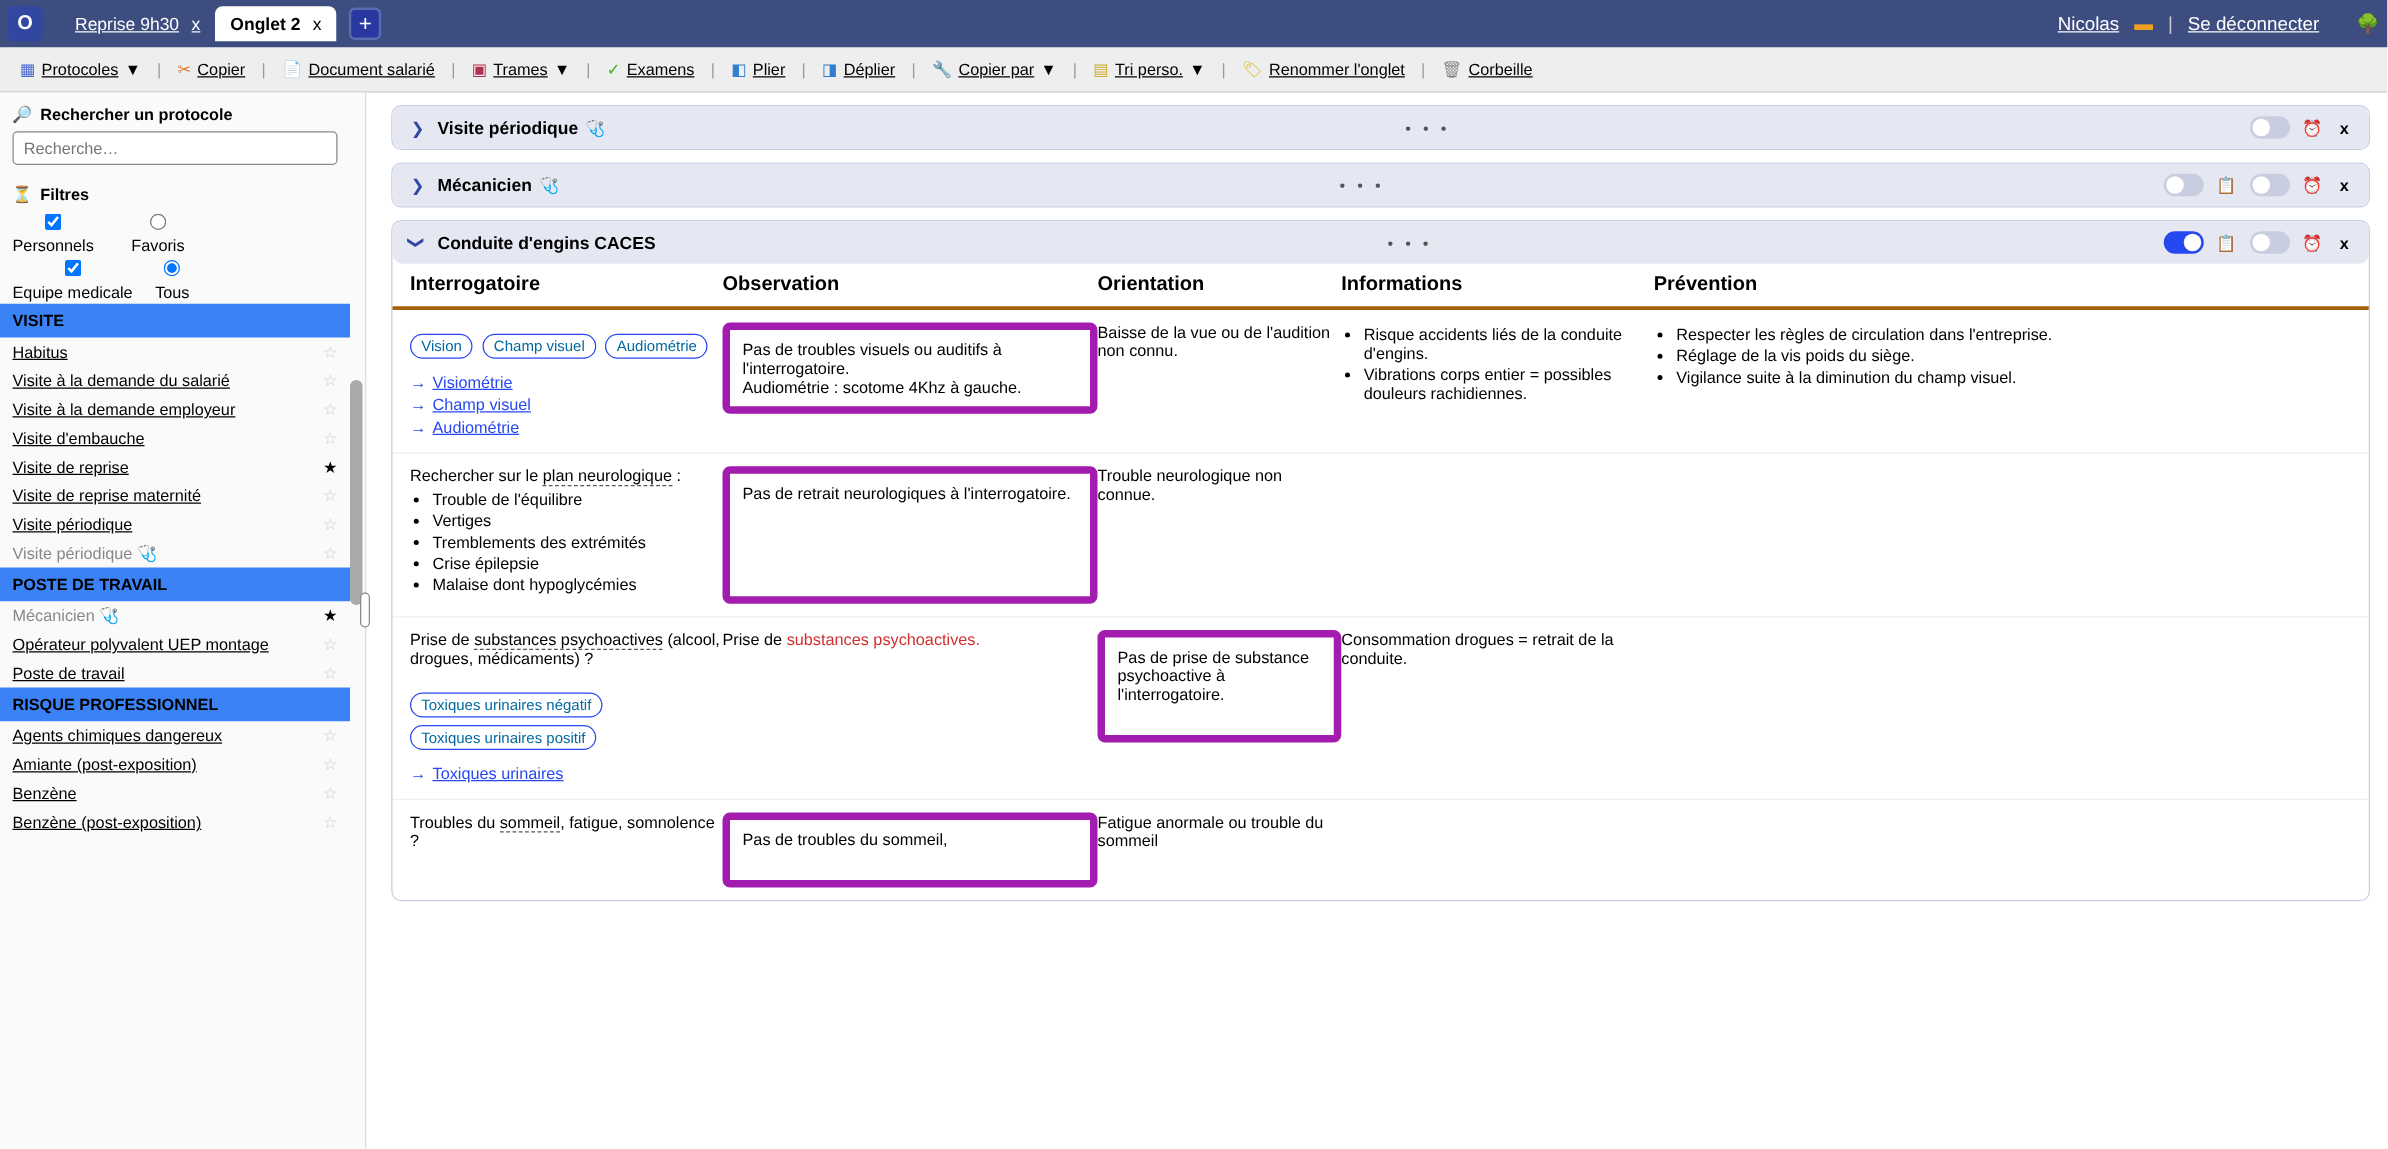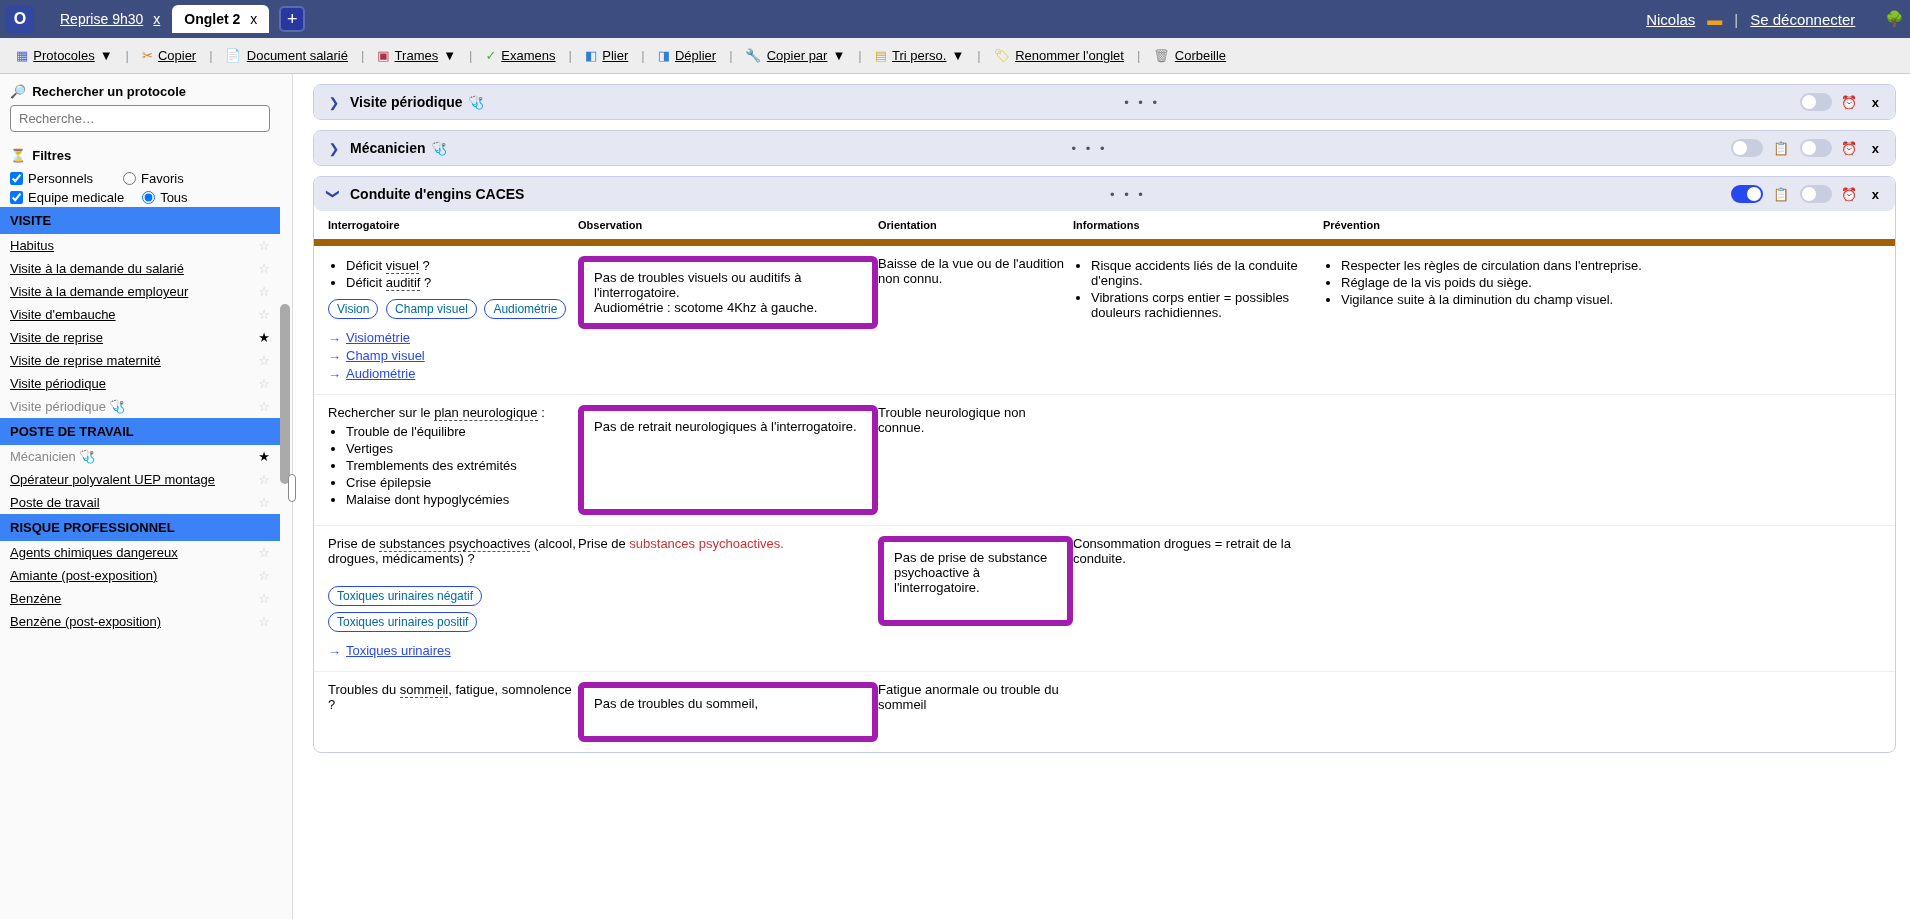--- a/index.html
+++ b/index.html
@@ -18,21 +18,21 @@
 .tb-item .lbl{text-decoration:underline;}
 .tb-sep{color:#999;margin:0 3px;}
 .main{display:flex;height:calc(100vh - 74px);}
 .sidebar{width:293px;background:#fafafa;border-right:1px solid #ddd;display:flex;flex-direction:column;position:relative;}
 .sidebar-scroll{overflow-y:auto;flex:1;padding-right:12px;}
 .search-sec{padding:10px;}
 .search-hdr{display:flex;align-items:center;gap:6px;font-weight:bold;font-size:13px;margin-bottom:6px;}
 .search-input{width:100%;padding:5px 8px;border:1px solid #888;border-radius:4px;font-size:13px;}
 .filters-hdr{padding:6px 10px;display:flex;align-items:center;gap:6px;font-weight:bold;}
 .filter-row{display:flex;padding:2px 10px;gap:30px;}
-.filter-opt{display:flex;align-items:center;gap:5px;}
+.filter-opt{display:flex;align-items:center;gap:5px;flex-direction:column;}
 .section-hdr{background:#3b82f6;padding:6px 10px;font-weight:bold;font-size:13px;}
 .side-item{display:flex;align-items:center;justify-content:space-between;padding:4px 10px;}
 .side-item a{text-decoration:underline;color:#000;cursor:pointer;}
 .side-item.muted a{color:#888;text-decoration:none;}
 .star{color:#ccc;cursor:pointer;}
 .star.active{color:#000;}
 .vscroll-thumb{position:absolute;right:2px;top:230px;width:10px;height:180px;background:#aaa;border-radius:5px;}
 .drag-handle{position:absolute;right:-4px;top:400px;width:8px;height:28px;background:#fff;border:1px solid #888;border-radius:4px;cursor:col-resize;}
 .content{flex:1;overflow-y:auto;padding:10px 14px 10px 20px;}
 .panel{border:1px solid #c8cde3;border-radius:8px;margin-bottom:10px;}
@@ -43,21 +43,21 @@
 .panel-right{display:flex;align-items:center;gap:10px;}
 .toggle{width:32px;height:18px;border-radius:9px;position:relative;cursor:pointer;}
 .toggle-off{background:#c9cde0;}
 .toggle-on{background:#2848ef;}
 .toggle::after{content:"";position:absolute;width:14px;height:14px;background:#fff;border-radius:50%;top:2px;}
 .toggle-off::after{left:2px;}
 .toggle-on::after{right:2px;}
 .ico-alarm{color:#f0a020;}
 .ico-doc{color:#b8b8d0;}
 .panel-x{font-weight:bold;cursor:pointer;padding:0 4px;}
-.cols{display:grid;grid-template-columns:250px 300px 195px 250px 1fr;gap:0;padding:8px 14px;font-weight:bold;font-size:11px;border-bottom:7px solid #a16207;}
+.cols{display:grid;grid-template-columns:250px 300px 195px 250px 1fr;gap:0;padding:8px 14px;font-weight:bold;font-size:16px;border-bottom:3px solid #a16207;}
 .row{display:grid;grid-template-columns:250px 300px 195px 250px 1fr;gap:0;padding:10px 14px;border-bottom:1px solid #eee;font-size:13px;}
 .row:last-child{border-bottom:none;}
 .row ul{list-style:disc;padding-left:18px;}
 .row ul li{margin:2px 0;}
 .dashed{border-bottom:1px dashed #555;}
 .chip{display:inline-block;border:1.5px solid #2848ef;color:#0369a1;border-radius:10px;padding:2px 8px;margin:3px 4px 3px 0;font-size:12px;cursor:pointer;}
 .arrow-link{color:#2848ef;margin:3px 0;display:flex;align-items:center;gap:5px;}
 .arrow-link a{color:#2848ef;text-decoration:underline;cursor:pointer;}
 .obs-box{border:6px solid #a21caf;border-radius:6px;padding:8px 10px;min-height:60px;}
 .red{color:#d03030;}
@@ -291,24 +291,20 @@
       <div class="cols">
         <div>Interrogatoire</div>
         <div>Observation</div>
         <div>Orientation</div>
         <div>Informations</div>
         <div>Prévention</div>
       </div>
 
       <div class="row">
         <div>
-          <ul>
-            <li><span>Déficit </span><span class="dashed">visuel</span><span> ?</span></li>
-            <li><span>Déficit </span><span class="dashed">auditif</span><span> ?</span></li>
-          </ul>
           <div style="margin-top:6px">
             <span class="chip">Vision</span>
             <span class="chip">Champ visuel</span>
             <span class="chip">Audiométrie</span>
           </div>
           <div class="arrow-link" style="margin-top:8px">
               <span>→</span>
               <a>Visiométrie</a>
             </div>
           <div class="arrow-link">

